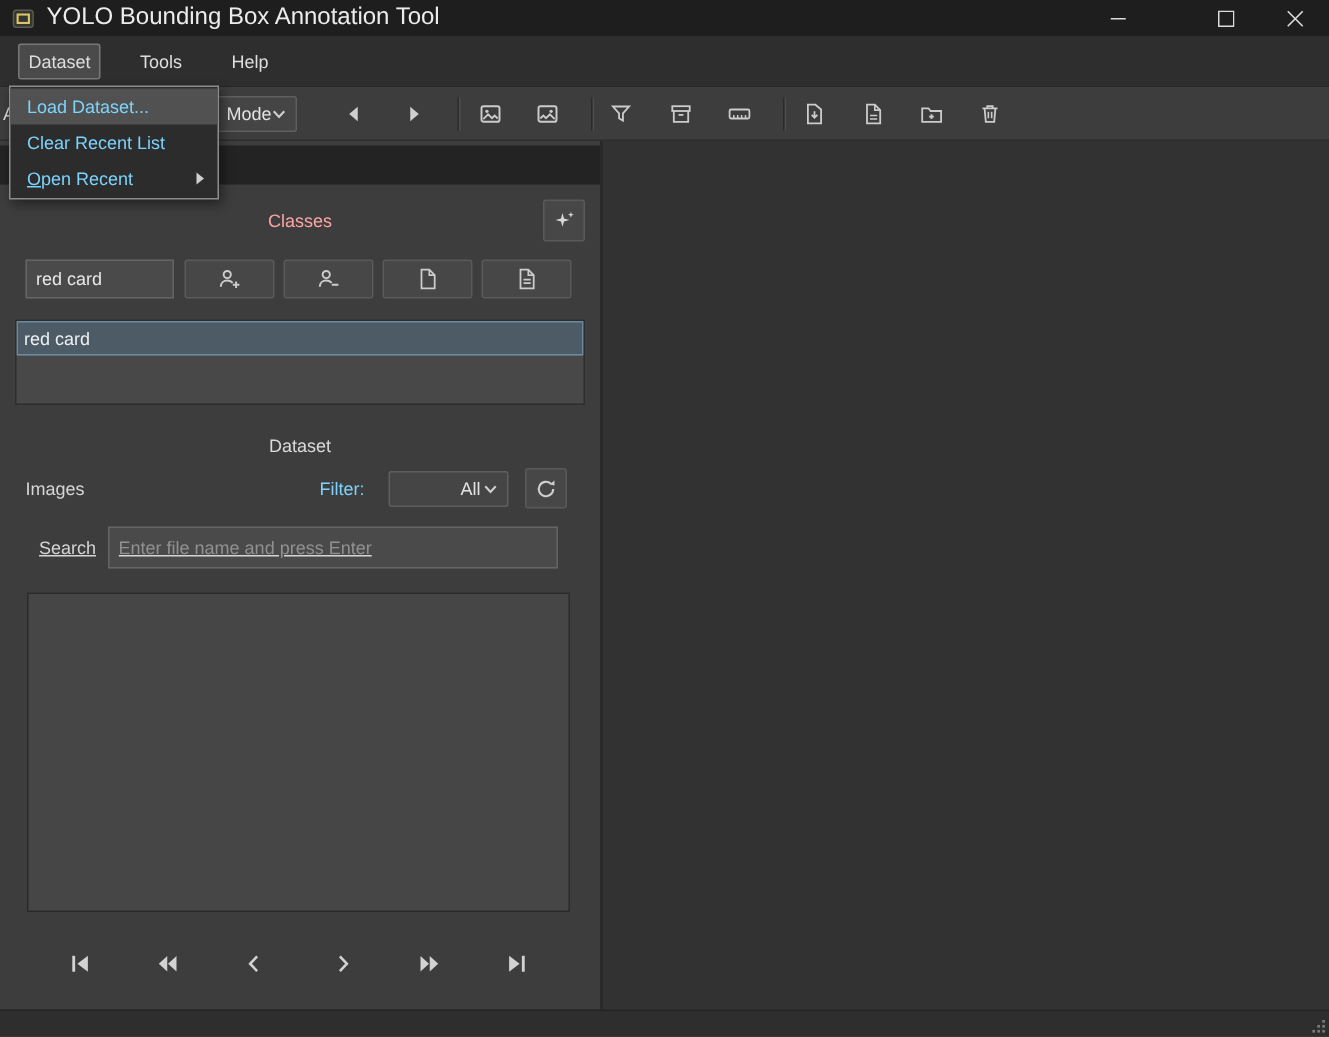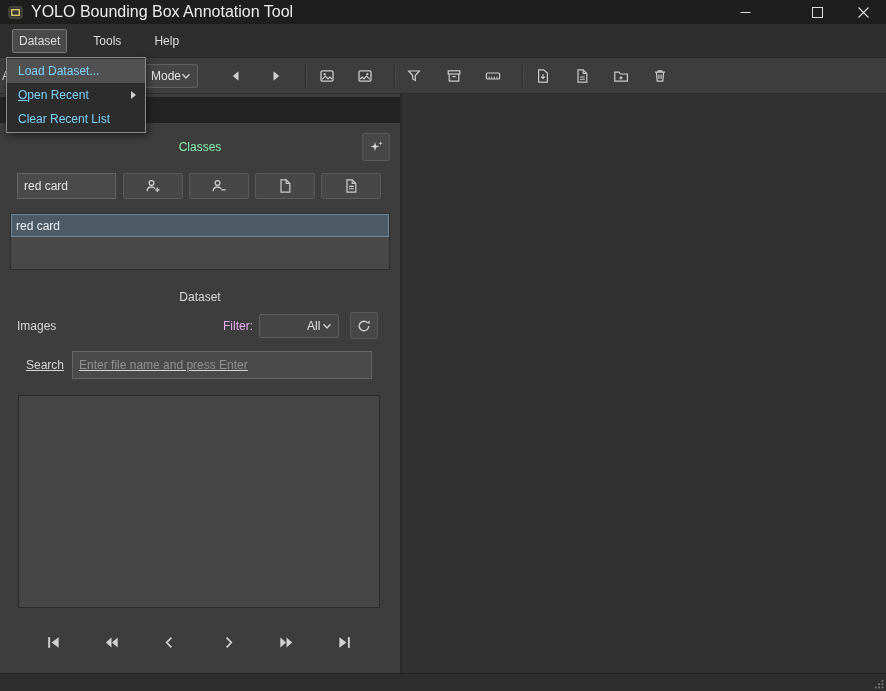--- a/index.html
+++ b/index.html
@@ -35,42 +35,42 @@
 
   
   .main { display:flex; height:579px; }
   .left-panel { width:402px; background:#3d3d3d; border-right:2px solid #292929; position:relative; }
   .canvas { flex:1; background:#323232; }
 
   .dock-header { height:26px; background:#232323; margin-top:3px; }
 
   .section-title-row { position:relative; height:28px; margin-top:10px;
                        display:flex; align-items:center; justify-content:center; }
-  .section-title { color:#86efac; }
+  .section-title { color:#fca5a5; }
   .btn { background:#474747; border:1px solid #5a5a5a; border-radius:2px;
          display:flex; align-items:center; justify-content:center; }
   .sparkle-btn { position:absolute; right:10px; top:0; width:28px; height:28px; }
 
   .class-row { display:flex; align-items:center; margin:12px 0 0 17px; }
   .text-input { background:#4a4a4a; border:1px solid #656565; color:#e8e8e8; padding:0 6px;
                 font-family:inherit; font-size:12px; }
   .text-input::placeholder { color:#919191; }
   .class-input { width:99px; height:26px; }
   .class-btn { width:60px; height:26px; margin-left:6px; }
   .class-btn:first-of-type { margin-left:7px; }
 
   .class-list { margin:14px 10px 0 10px; height:57px; background:#484848; border:1px solid #2d2d2d; overflow:hidden; }
   .class-item { height:23px; display:flex; align-items:center; padding:0 4px; border:1px solid transparent; color:#dcdcdc; }
   .class-item.selected { background:#4d5b66; border-color:#6c8ba1; color:#ecf0f2; }
 
   .dataset-title { text-align:center; margin-top:20px; height:14px; color:#dadada; }
 
   .filter-row { display:flex; align-items:center; margin-top:8px; height:27px; padding:0 22px 0 17px; }
   .filter-row .spacer { flex:1; }
-  .filter-label { margin-right:6px; color:#f0abfc; }
+  .filter-label { margin-right:16px; color:#7dd3fc; }
   .filter-combo { width:80px; height:24px;padding-left:47px; }
   .refresh-btn { width:28px; height:27px; margin-left:11px; }
 
   .search-row { display:flex; align-items:center; margin-top:12px; height:28px; padding:0 28px 0 26px;text-decoration:underline; }
   .search-label { color:#d4d4d4; }
   .search-input { flex:1; margin-left:8px; height:28px; }
 
   .image-list { margin:16px 20px 0 18px; height:213px; background:#464646; border:1px solid #2a2a2a; }
 
   .nav-row { display:flex; align-items:center; justify-content:space-between; margin-top:19px; padding:0 40px 0 38px; height:30px; }
@@ -404,19 +404,19 @@
       <rect x="0.9" y="7.6" width="1.8" height="1.8" fill="#7a7a7a"></rect>
     </svg>
   </span>
 </div>
 
 <div class="dropdown">
   <div class="dd-item hl">
     <span class="dd-label">Load Dataset...</span>
   </div>
   <div class="dd-item">
+    <span class="dd-label">Clear Recent List</span>
+  </div>
+  <div class="dd-item">
     <span class="dd-label accel">Open Recent</span>
     <span class="dd-arrow"></span>
   </div>
-  <div class="dd-item">
-    <span class="dd-label">Clear Recent List</span>
-  </div>
 </div>
 
 </body></html>

